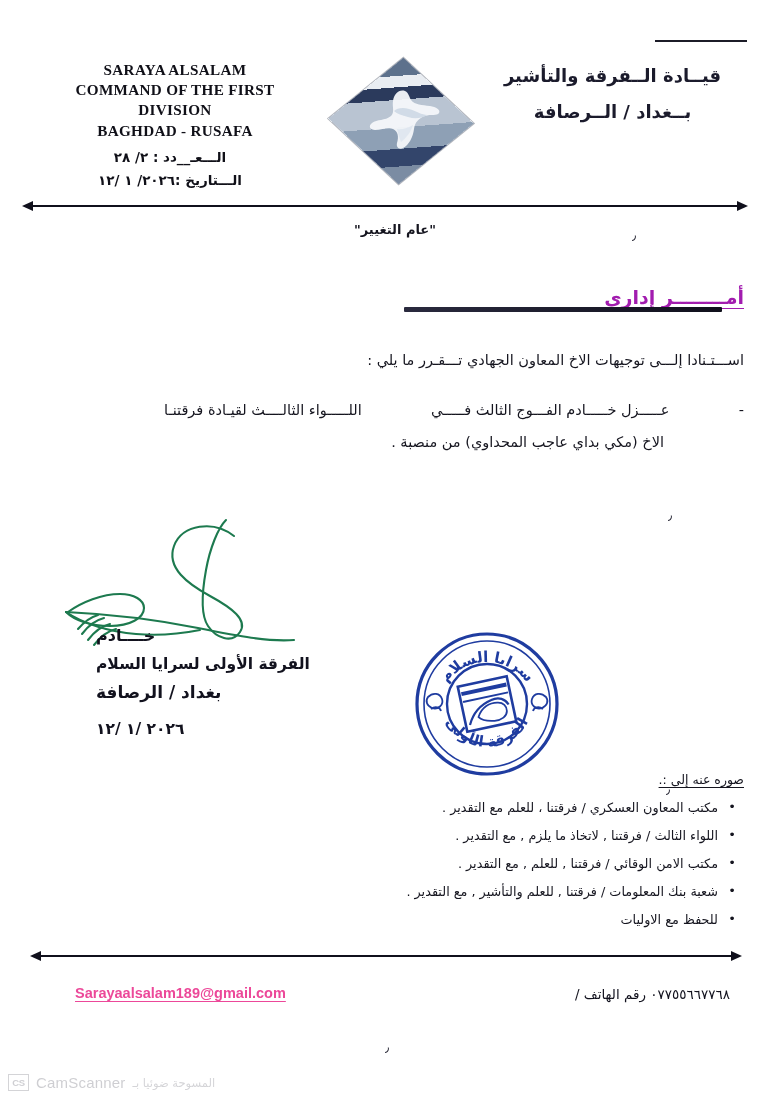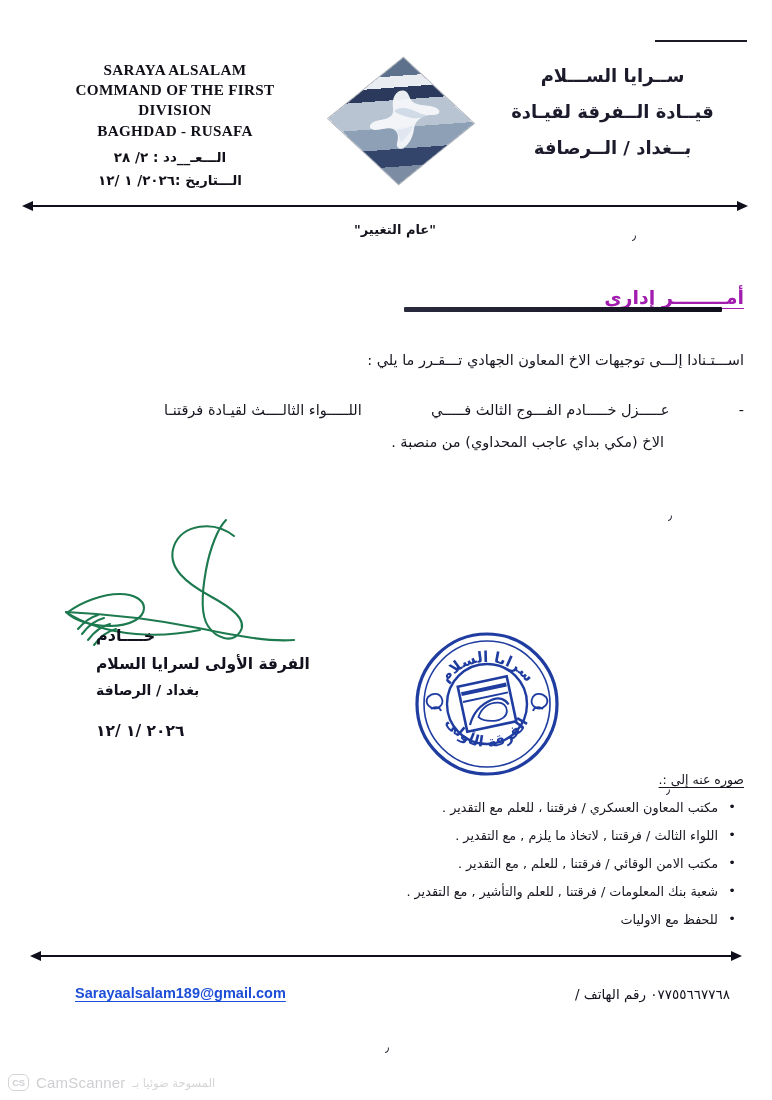--- a/index.html
+++ b/index.html
@@ -240,21 +240,21 @@
     font-family: "DejaVu Sans", sans-serif;
     font-weight: bold;
     color: #12121e;
   }
   .sign-name {
     font-size: 16px;
     letter-spacing: 2px;
     margin-bottom: 10px;
   }
   .sign-org  { font-size: 15.5px; margin-bottom: 9px; }
-  .sign-loc  { font-size: 14px; margin-bottom: 24px; }
+  .sign-loc  { font-size: 17px; margin-bottom: 18px; }
   .sign-date { font-size: 15.5px; }
 
   
   .stamp {
     position: absolute;
     left: 414px;
     top: 631px;
     width: 146px;
     height: 146px;
   }
@@ -300,21 +300,21 @@
   }
 
   
   .footer-email {
     position: absolute;
     left: 75px;
     top: 985px;
     font-family: "Liberation Sans", sans-serif;
     font-weight: bold;
     font-size: 14.5px;
-    color: #1d4ed8;
+    color: #ec4899;
     text-decoration: underline;
     text-underline-offset: 3px;
   }
   .footer-phone {
     position: absolute;
     right: 42px;
     top: 986px;
     direction: rtl;
     font-family: "DejaVu Sans", sans-serif;
     font-weight: normal;
@@ -330,21 +330,21 @@
     top: 1074px;
     display: flex;
     align-items: center;
     gap: 7px;
     opacity: .42;
   }
   .wm-badge {
     width: 19px;
     height: 15px;
     border: 1.4px solid #9a9aa2;
-    border-radius: 6px;
+    border-radius: 0;
     font-family: "Liberation Sans", sans-serif;
     font-size: 9.5px;
     font-weight: bold;
     color: #8d8d96;
     display: flex;
     align-items: center;
     justify-content: center;
     letter-spacing: -0.3px;
   }
   .wm-word {
@@ -371,22 +371,21 @@
   <div class="lh-en">
     <div>SARAYA ALSALAM</div>
     <div>COMMAND OF THE FIRST</div>
     <div>DIVISION</div>
     <div>BAGHDAD - RUSAFA</div>
   </div>
   <div class="lh-ar-num">الـــعـ__دد : ٢/ ٢٨</div>
   <div class="lh-ar-date">الـــتاريخ :٢٠٢٦/ ١ /١٢</div>
 
   <div class="lh-ar-right">
-    <div>ســرايا الســـلام</div>
-    <div>قيــادة الــفرقة لقيـادة</div>
+    <div>قيــادة الــفرقة والتأشير</div>
     <div>بــغداد / الــرصافة</div>
   </div>
 
   <div class="logo-wrap">
     <div class="logo-diamond"></div>
     <svg class="logo-dove" viewBox="0 0 82 74">
       <path d="M44 6 C38 4 33 9 32 16 C31 22 34 27 30 31 C24 36 16 34 11 38
                C7 41 9 45 14 45 C21 45 27 42 32 44 C37 46 38 52 36 58
                C35 62 38 65 42 63 C48 60 52 52 53 44 C54 37 58 33 64 31
                C70 29 76 31 78 28 C80 25 75 22 69 21 C61 20 54 20 50 15

